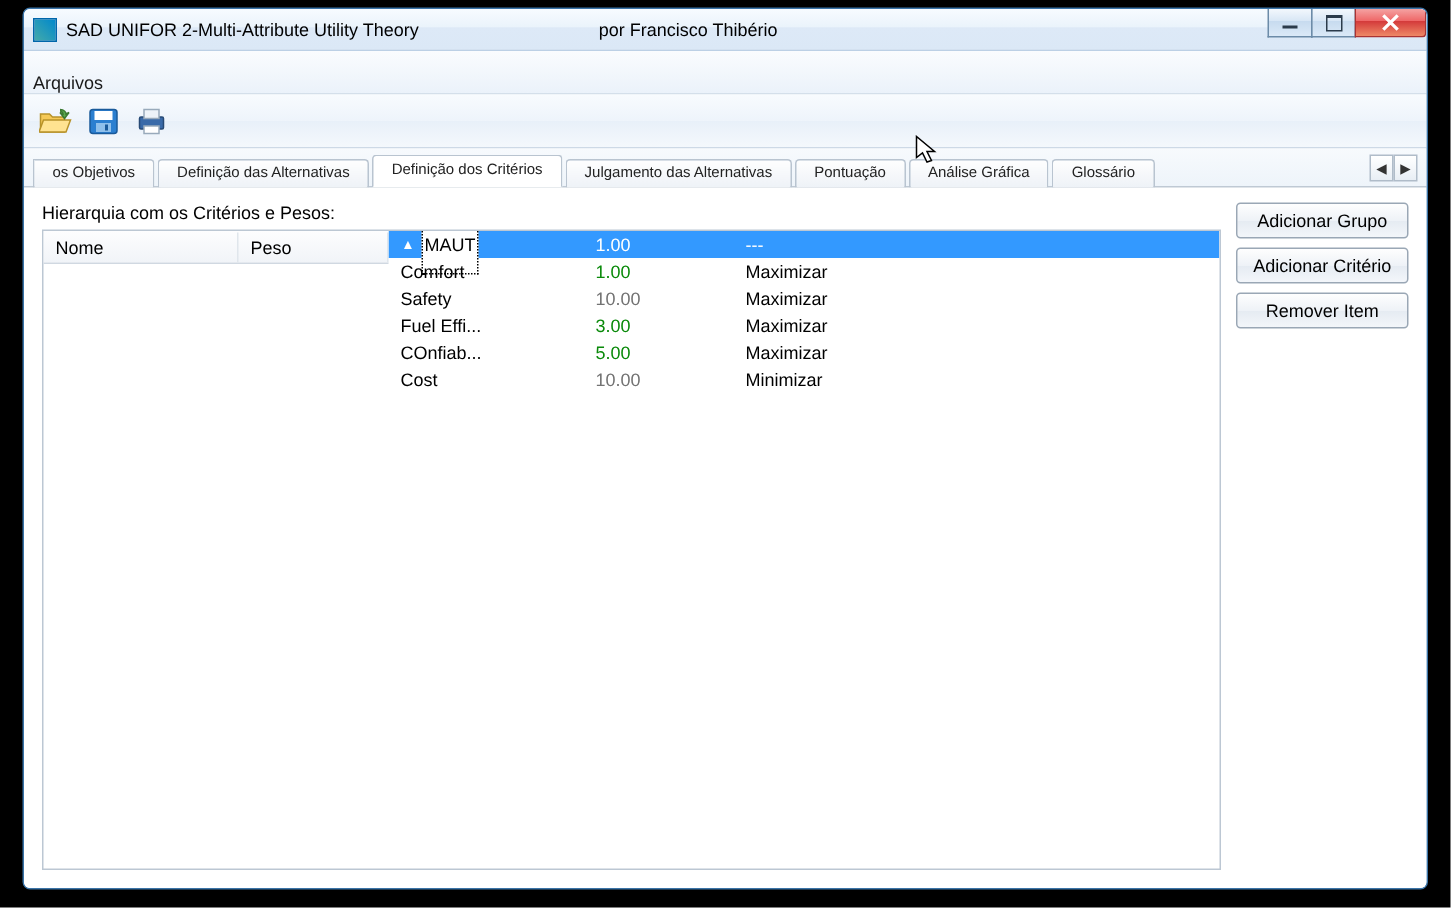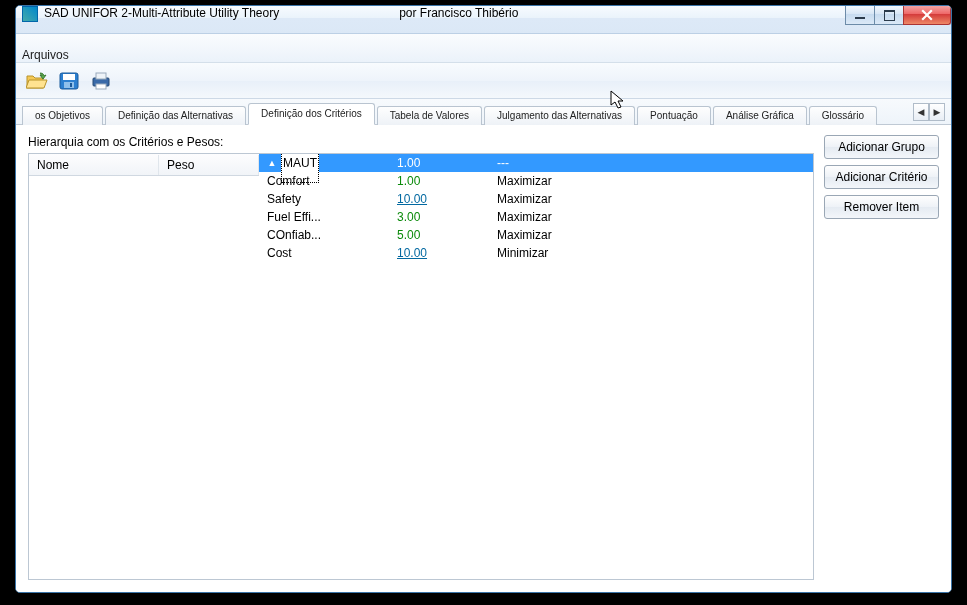--- a/index.html
+++ b/index.html
@@ -26,20 +26,21 @@
     box-shadow: 0 0 10px rgba(0,0,0,0.6);
     display: flex;
     flex-direction: column;
     overflow: hidden;
   }
   .titlebar {
     height: 28px;
     background: linear-gradient(to bottom, #f7fbff 0%, #eaf3fb 45%, #dde9f7 46%, #dbe8f6 100%);
     border-bottom: 1px solid #bcd0e5;
     display: flex;
+    align-items: center;
     padding: 0 4px 0 6px;
     position: relative;
   }
   .titlebar .app-icon {
     width: 16px; height: 16px;
     margin-right: 6px;
     display:inline-block;
     background: linear-gradient(45deg,#4aa,#08c);
     border:1px solid #06a;
   }
@@ -189,21 +190,21 @@
   .indent0 { padding-left: 6px; }
   .indent1 { padding-left: 40px; }
   .expander {
     width:10px; height:10px;
     display:inline-flex; align-items:center; justify-content:center;
     margin-right:4px;
     font-size:9px;
     color:#fff;
   }
   .green { color: #0a8a0a; }
-  .blue { color: #0369a1; text-decoration: underline; }
+  .blue { color: #737373; }
   .right-pane {
     width: 115px;
     display:flex; flex-direction:column;
     gap:6px;
   }
   .action-btn {
     height:24px;
     border:1px solid #9aa7b5;
     border-radius:3px;
     background: linear-gradient(to bottom,#fefefe,#eef2f7 50%,#e5ebf2 51%,#f3f6fa);
@@ -264,21 +265,20 @@
         <rect x="6" y="3" width="10" height="6" fill="#eef3f8" stroke="#9ab"></rect>
         <rect x="6" y="14" width="10" height="5" fill="#fff" stroke="#9ab"></rect>
       </svg>
     </div>
   </div>
 
   <div class="tabstrip">
     <div class="tab first">os Objetivos</div>
     <div class="tab">Definição das Alternativas</div>
     <div class="tab active">Definição dos Critérios</div>
-    <div class="tab">Tabela de Valores</div>
     <div class="tab">Julgamento das Alternativas</div>
     <div class="tab">Pontuação</div>
     <div class="tab">Análise Gráfica</div>
     <div class="tab">Glossário</div>
     <div class="tab-scroll">
       <div class="sb">◀</div>
       <div class="sb">▶</div>
     </div>
   </div>
 

